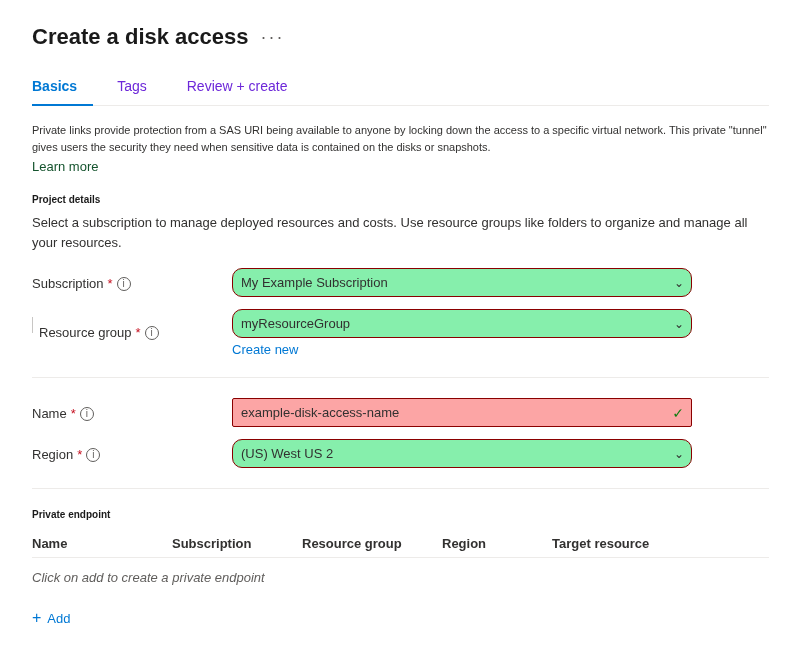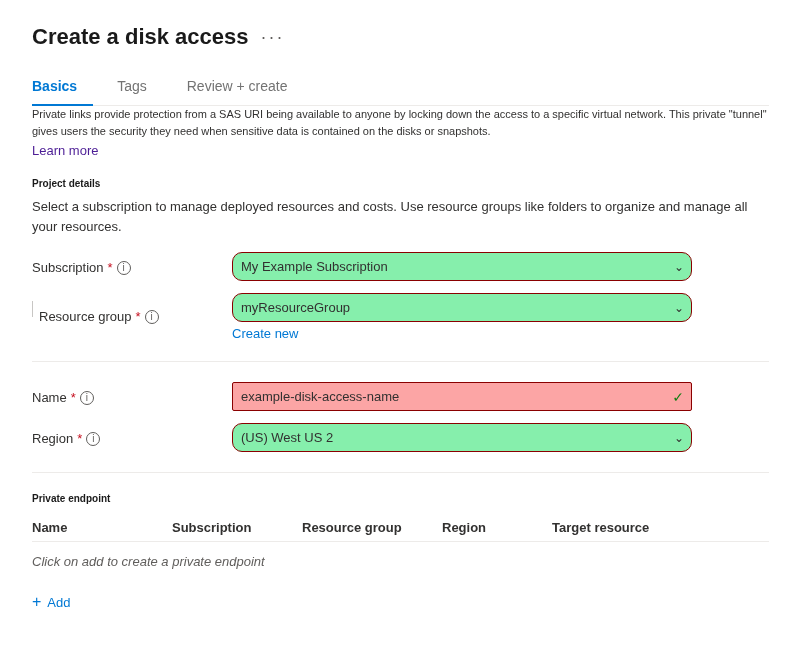--- a/index.html
+++ b/index.html
@@ -30,44 +30,45 @@
     .more-icon {
       font-size: 18px;
       color: #605e5c;
       letter-spacing: 2px;
       cursor: pointer;
     }
     .tabs {
       display: flex;
       gap: 0;
       border-bottom: 1px solid #edebe9;
+      margin-bottom: 16px;
     }
     .tab {
       padding: 8px 16px 10px 0;
       margin-right: 24px;
       font-size: 14px;
-      color: #737373;
+      color: #6d28d9;
       cursor: pointer;
       position: relative;
       border-bottom: 2px solid transparent;
       margin-bottom: -1px;
     }
     .tab.active {
       color: #0078d4;
       border-bottom: 2px solid #0078d4;
       font-weight: 600;
     }
     .description-text {
       font-size: 11px;
       color: #323130;
       line-height: 1.5;
       margin-bottom: 4px;
     }
     .learn-more {
-      color: #4c1d95;
+      color: #14532d;
       text-decoration: none;
       font-size: 13px;
       cursor: pointer;
     }
     .section-title {
       font-size: 10px;
       font-weight: 600;
       color: #1a1a1a;
       margin-top: 20px;
       margin-bottom: 8px;

